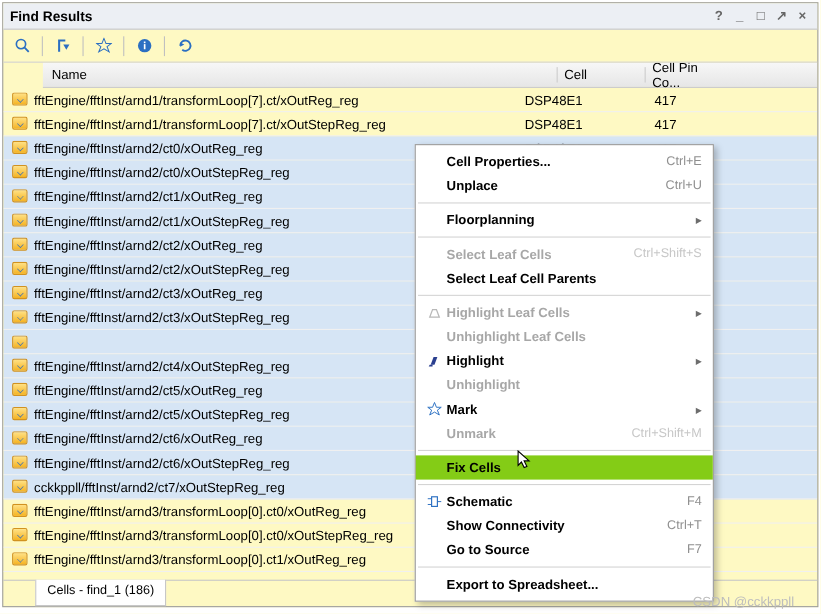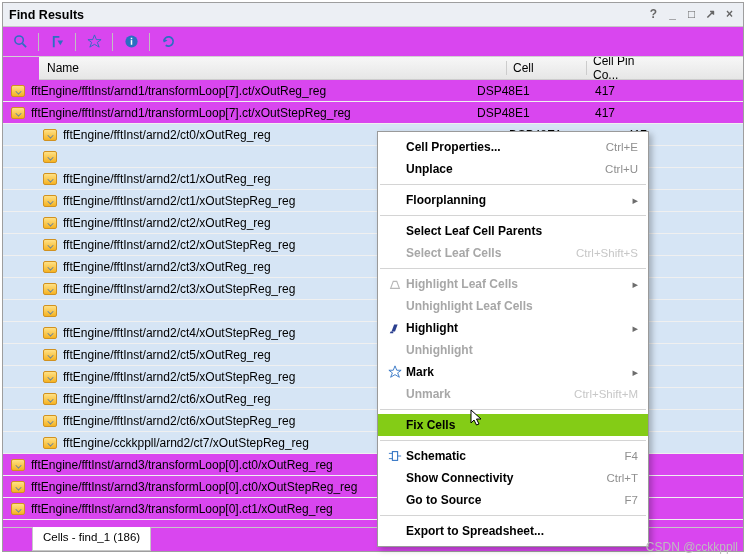--- a/index.html
+++ b/index.html
@@ -12,21 +12,21 @@
     width: 746px;
     height: 558px;
     overflow: hidden;
     position: relative;
   }
   .panel {
     border: 1px solid #9e9e9e;
     display: flex;
     flex-direction: column;
     height: 550px;
-    background: #d946ef;
+    background: #fef9c3;
   }
   .titlebar {
     display: flex;
     align-items: center;
     background: #eceff4;
     border-bottom: 1px solid #c7c7c7;
     padding: 2px 6px;
     height: 24px;
     font-weight: bold;
   }
@@ -68,24 +68,24 @@
   .th-name { width:468px; padding-left:8px; border-right:1px solid #ccc; }
   .th-cell { width:80px; padding-left:6px; border-right:1px solid #ccc; }
   .th-pin  { width:76px; padding-left:6px; }
   .rows { overflow-y:auto; height: calc(100% - 23px); }
   .row {
     display:flex;
     height:22px;
     align-items:center;
     border-bottom: 1px solid #f0f0f0;
   }
-  .row.sel { background:#d6e5f5;padding-left:32px; }
+  .row.sel { background:#d6e5f5; }
   .cell-name {
     width:468px; padding-left:8px;
-    display:flex; align-items:center;
+    display:flex; 
     overflow:hidden; white-space:nowrap;
   }
   .cell-cell { width:80px; padding-left:6px; }
   .cell-pin  { width:72px; text-align:right; padding-right:8px; }
   .row-icon {
     width:14px; height:12px;
     margin-right:6px;
     background: linear-gradient(#ffe185,#f5b322);
     border:1px solid #d19220;
     border-radius:2px;
@@ -145,21 +145,21 @@
   .ctx-sub { color:#6d6d6d; font-size:11px;}
   .ctx-sep { height:1px; background:#d4d4d4; margin:4px 2px;}
   .cursor {
     position:absolute;
     left: 470px; top: 409px;
     width:14px; height:18px;
     z-index:60;
   }
   .watermark {
     position:absolute;
-    right:8px; bottom:4px;
+    right:24px; bottom:4px;
     font-size:12px;
     color:#bdbdbd;
     font-family: Arial, sans-serif;
     z-index:70;
   }
 </style>
 </head>
 <body>
 
 <div class="panel">
@@ -236,20 +236,21 @@
           <div class="cell-name">
             <span class="row-icon"></span>
             <span>fftEngine/fftInst/arnd2/ct0/xOutReg_reg</span>
           </div>
           <div class="cell-cell">DSP48E1</div>
           <div class="cell-pin">417</div>
         </div>
         <div class="row sel">
           <div class="cell-name">
             <span class="row-icon"></span>
+            <span>fftEngine/fftInst/arnd2/ct0/xOutStepReg_reg</span>
           </div>
           <div class="cell-cell"></div>
           <div class="cell-pin"></div>
         </div>
         <div class="row sel">
           <div class="cell-name">
             <span class="row-icon"></span>
             <span>fftEngine/fftInst/arnd2/ct1/xOutReg_reg</span>
           </div>
           <div class="cell-cell"></div>
@@ -338,21 +339,21 @@
           <div class="cell-name">
             <span class="row-icon"></span>
             <span>fftEngine/fftInst/arnd2/ct6/xOutStepReg_reg</span>
           </div>
           <div class="cell-cell"></div>
           <div class="cell-pin"></div>
         </div>
         <div class="row sel">
           <div class="cell-name">
             <span class="row-icon"></span>
-            <span>fftEngine/cckkppll/arnd2/ct7/xOutStepReg_reg</span>
+            <span>cckkppll/fftInst/arnd2/ct7/xOutStepReg_reg</span>
           </div>
           <div class="cell-cell"></div>
           <div class="cell-pin"></div>
         </div>
         <div class="row">
           <div class="cell-name">
             <span class="row-icon"></span>
             <span>fftEngine/fftInst/arnd3/transformLoop[0].ct0/xOutReg_reg</span>
           </div>
           <div class="cell-cell"></div>
@@ -393,28 +394,28 @@
       <span class="ctx-label">Unplace</span>
       <span class="ctx-short">Ctrl+U</span>
     </div>
     <div class="ctx-sep"></div>
     <div class="ctx-item">
       <span class="ctx-icon"></span>
       <span class="ctx-label">Floorplanning</span>
       <span class="ctx-sub">▸</span>
     </div>
     <div class="ctx-sep"></div>
-    <div class="ctx-item">
-      <span class="ctx-icon"></span>
-      <span class="ctx-label">Select Leaf Cell Parents</span>
-    </div>
     <div class="ctx-item disabled">
       <span class="ctx-icon"></span>
       <span class="ctx-label">Select Leaf Cells</span>
       <span class="ctx-short">Ctrl+Shift+S</span>
+    </div>
+    <div class="ctx-item">
+      <span class="ctx-icon"></span>
+      <span class="ctx-label">Select Leaf Cell Parents</span>
     </div>
     <div class="ctx-sep"></div>
     <div class="ctx-item disabled">
       <span class="ctx-icon">
         <svg width="14" height="14" viewBox="0 0 16 16">
           <path d="M3 13 L6 5 L10 5 L13 13 Z" fill="none" stroke="#b8b8b8" stroke-width="1.3"></path>
         </svg>
       </span>
       <span class="ctx-label">Highlight Leaf Cells</span>
       <span class="ctx-sub">▸</span>

